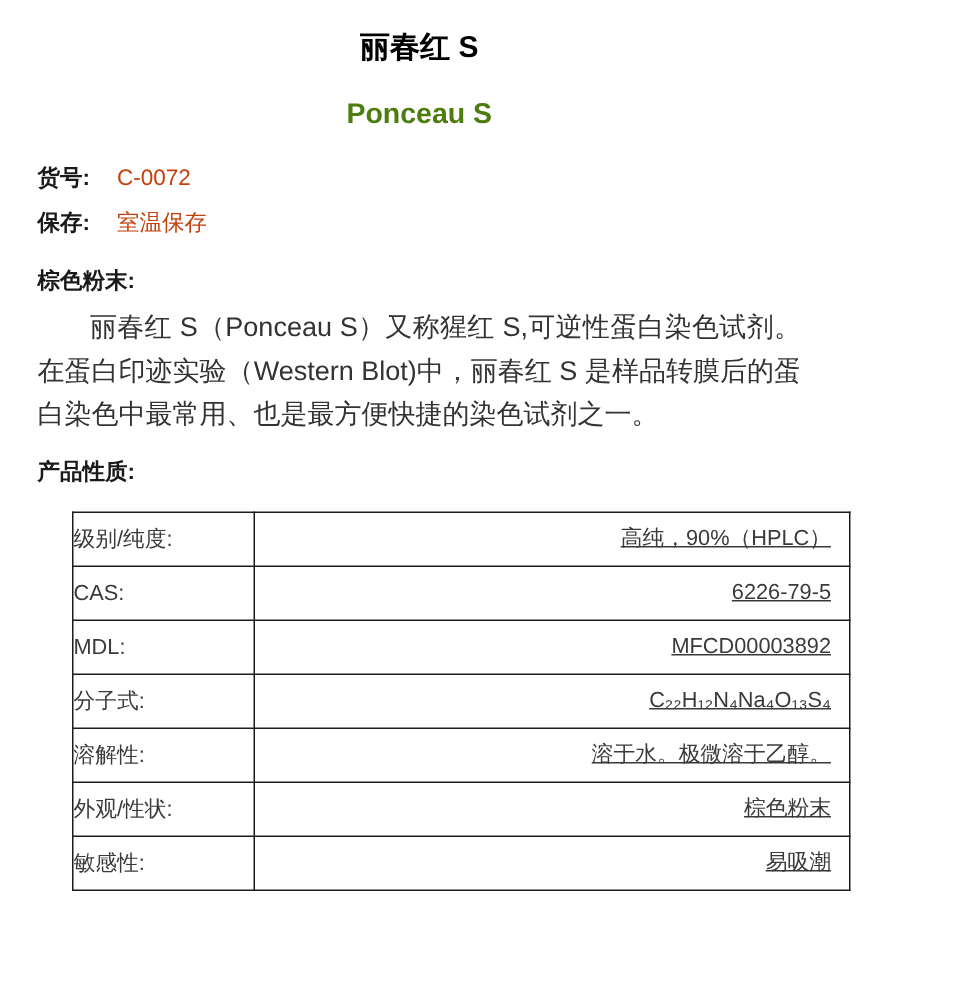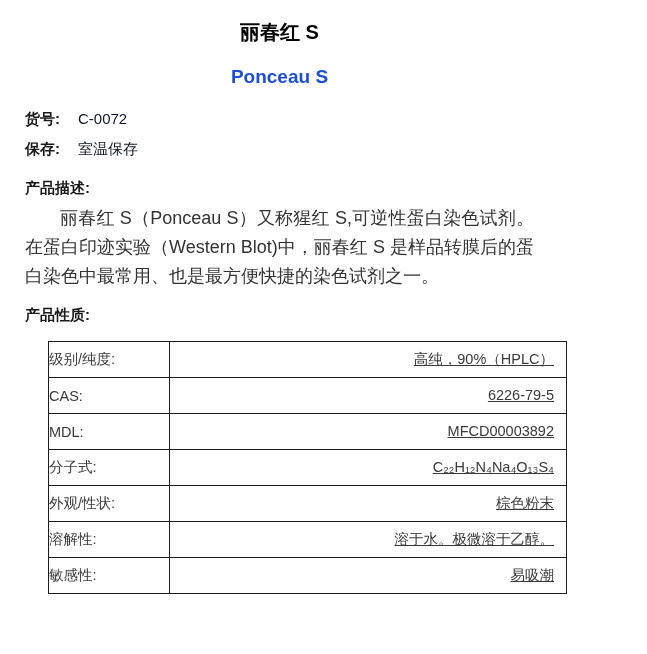--- a/index.html
+++ b/index.html
@@ -25,40 +25,40 @@
     font-size: 20px;
     font-weight: bold;
     color: #000000;
     margin: 8px 0 0 0;
     line-height: 24px;
   }
   .title-en {
     text-align: center;
     font-size: 19px;
     font-weight: bold;
-    color: #1d4ed8;
+    color: #4d7c0f;
     margin: 21px 0 0 0;
     line-height: 24px;
   }
   .info-fields {
     margin-top: 15px;
   }
   .info-row {
     height: 30px;
     line-height: 30px;
     font-size: 15px;
   }
   .info-label {
     font-weight: bold;
     color: #1a1a1a;
     display: inline-block;
     min-width: 53px;
   }
   .info-value {
-    color: #0f172a;
+    color: #c2410c;
   }
   .section-heading {
     font-weight: bold;
     font-size: 15px;
     color: #1a1a1a;
     margin-top: 13px;
     line-height: 22px;
   }
   .description-text {
     font-size: 18px;
@@ -99,21 +99,21 @@
 
 <div class="page">
   <h1 class="title-zh">丽春红 S</h1>
   <h2 class="title-en">Ponceau S</h2>
 
   <div class="info-fields" id="info-fields">
       <div class="info-row"><span class="info-label">货号:</span><span class="info-value">C-0072</span></div>
       <div class="info-row"><span class="info-label">保存:</span><span class="info-value">室温保存</span></div>
     </div>
 
-  <div class="section-heading">产品描述:</div>
+  <div class="section-heading">棕色粉末:</div>
   <p class="description-text">丽春红 S（Ponceau S）又称猩红 S,可逆性蛋白染色试剂。在蛋白印迹实验（Western Blot)中，丽春红 S 是样品转膜后的蛋白染色中最常用、也是最方便快捷的染色试剂之一。</p>
 
   <div class="section-heading">产品性质:</div>
   <table class="props-table">
     <tbody id="props-body">
         <tr>
           <td class="prop-label">级别/纯度:</td>
           <td class="prop-value">高纯，90%（HPLC）</td>
         </tr>
         <tr>
@@ -122,26 +122,26 @@
         </tr>
         <tr>
           <td class="prop-label">MDL:</td>
           <td class="prop-value">MFCD00003892</td>
         </tr>
         <tr>
           <td class="prop-label">分子式:</td>
           <td class="prop-value">C₂₂H₁₂N₄Na₄O₁₃S₄</td>
         </tr>
         <tr>
+          <td class="prop-label">溶解性:</td>
+          <td class="prop-value">溶于水。极微溶于乙醇。</td>
+        </tr>
+        <tr>
           <td class="prop-label">外观/性状:</td>
           <td class="prop-value">棕色粉末</td>
-        </tr>
-        <tr>
-          <td class="prop-label">溶解性:</td>
-          <td class="prop-value">溶于水。极微溶于乙醇。</td>
         </tr>
         <tr>
           <td class="prop-label">敏感性:</td>
           <td class="prop-value">易吸潮</td>
         </tr>
       </tbody>
   </table>
 </div>
 
 </body></html>

